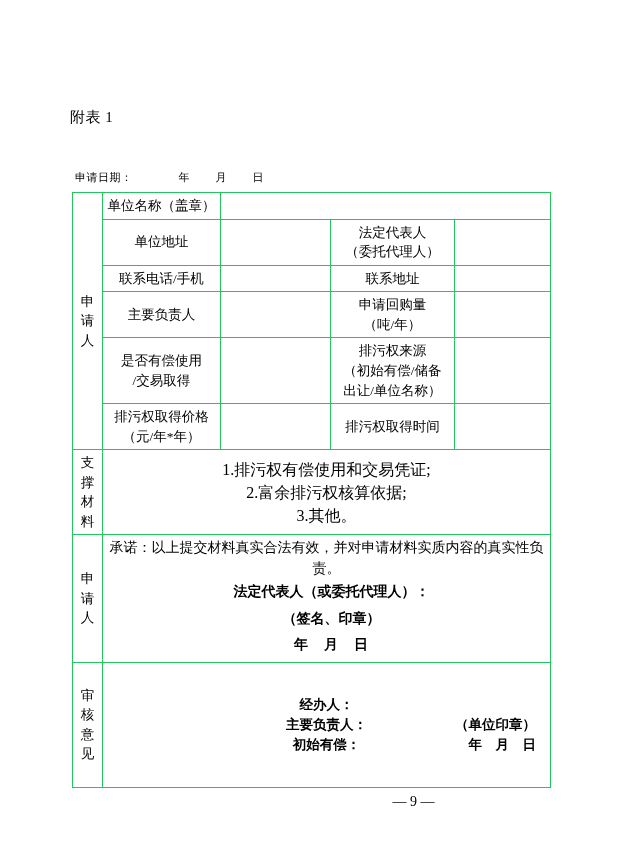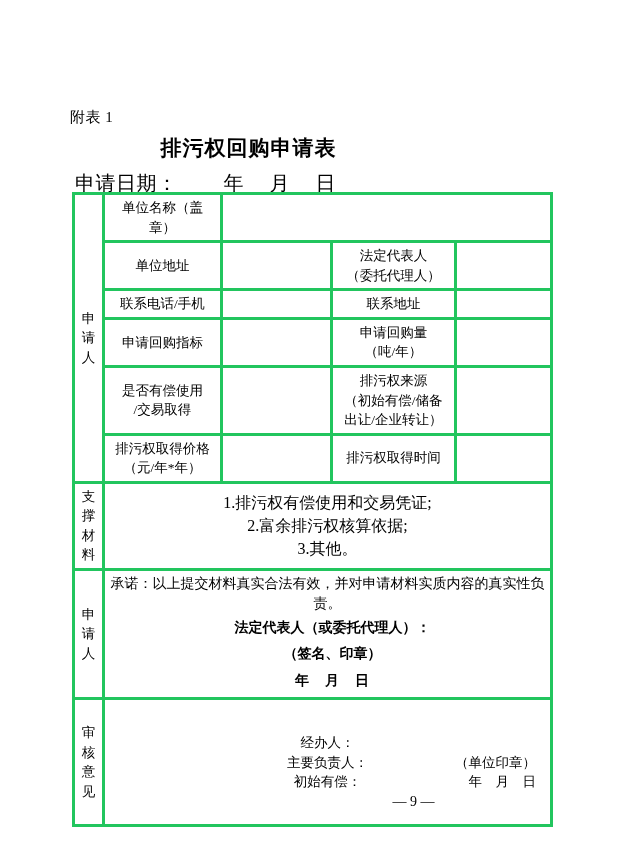--- a/index.html
+++ b/index.html
@@ -36,38 +36,38 @@
     top: 134px;
     text-align: center;
     font-size: 21px;
     font-weight: bold;
     letter-spacing: 1px;
   }
   .apply-date {
     position: absolute;
     left: 75px;
     top: 170px;
-    font-size: 20px;
+    font-size: 11px;
   }
   .apply-date .lbl { letter-spacing: 0.5px; }
   .apply-date .y { margin-left: 46px; }
   .apply-date .m { margin-left: 26px; }
   .apply-date .d { margin-left: 26px; }
 
   table.form {
     position: absolute;
     left: 72px;
     top: 192px;
     width: 478px;
     border-collapse: collapse;
     table-layout: fixed;
     font-size: 13.5px;
   }
   table.form td {
-    border: 3px solid #22c55e;
+    border: 1px solid #22c55e;
     padding: 3px 4px;
     vertical-align: middle;
     text-align: center;
     line-height: 1.45;
   }
   td.vlabel {
     width: 26px;
     font-size: 13.5px;
     letter-spacing: 0px;
     padding: 2px 1px;
@@ -109,21 +109,21 @@
   .sign-block .s2 { padding-left: 10px; }
   .sign-block .s3 { padding-left: 10px; letter-spacing: 1px; }
   .review-cell {
     height: 118px;
     text-align: left;
     vertical-align: bottom;
     padding: 0 12px 10px 16px;
     line-height: 2.0;
     font-size: 13.5px;
   }
-  .review-row { display: block; position: relative; }
+  .review-row { display: block; position: relative; font-weight: bold; }
   .review-row .right {
     position: absolute;
     right: 10px;
     top: 0;
   }
   .page-num {
     position: absolute;
     left: 0;
     right: 0;
     bottom: 40px;
@@ -132,21 +132,20 @@
     padding-left: 330px;
   }
 </style>
 </head>
 <body>
 
 <div class="page">
 
   <div class="attach-label">附表 1</div>
 
-  <div class="doc-title">排污权回购申请表</div>
 
   <div class="apply-date">
     <span class="lbl">申请日期：</span><span class="y">年</span><span class="m">月</span><span class="d">日</span>
   </div>
 
   <table class="form">
     <colgroup>
       <col style="width:30px">
       <col style="width:118px">
       <col style="width:110px">
@@ -174,38 +173,38 @@
         </td>
         <td></td>
       </tr>
       <tr>
         <td class="key">联系电话/手机</td>
         <td></td>
         <td>联系地址</td>
         <td></td>
       </tr>
       <tr>
-        <td class="key">申请回购指标</td>
+        <td class="key">主要负责人</td>
         <td></td>
         <td class="two-line">
           <span>申请回购量</span>
           <span>（吨/年）</span>
         </td>
         <td></td>
       </tr>
       <tr>
         <td class="key two-line">
           <span>是否有偿使用</span>
           <span>/交易取得</span>
         </td>
         <td></td>
         <td class="two-line">
           <span>排污权来源</span>
           <span>（初始有偿/储备</span>
-          <span>出让/企业转让）</span>
+          <span>出让/单位名称）</span>
         </td>
         <td></td>
       </tr>
       <tr>
         <td class="key two-line">
           <span>排污权取得价格</span>
           <span>（元/年*年）</span>
         </td>
         <td></td>
         <td>排污权取得时间</td>

